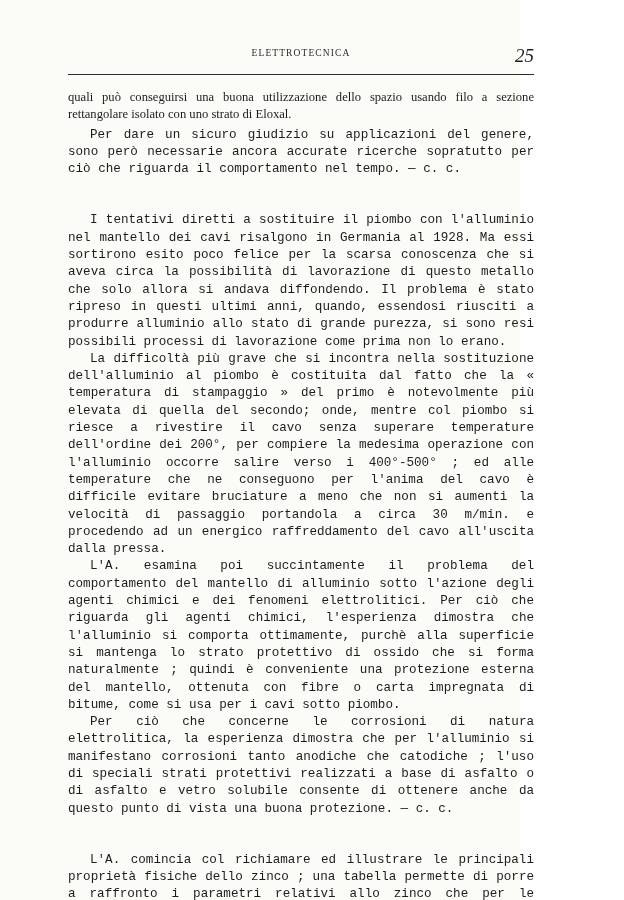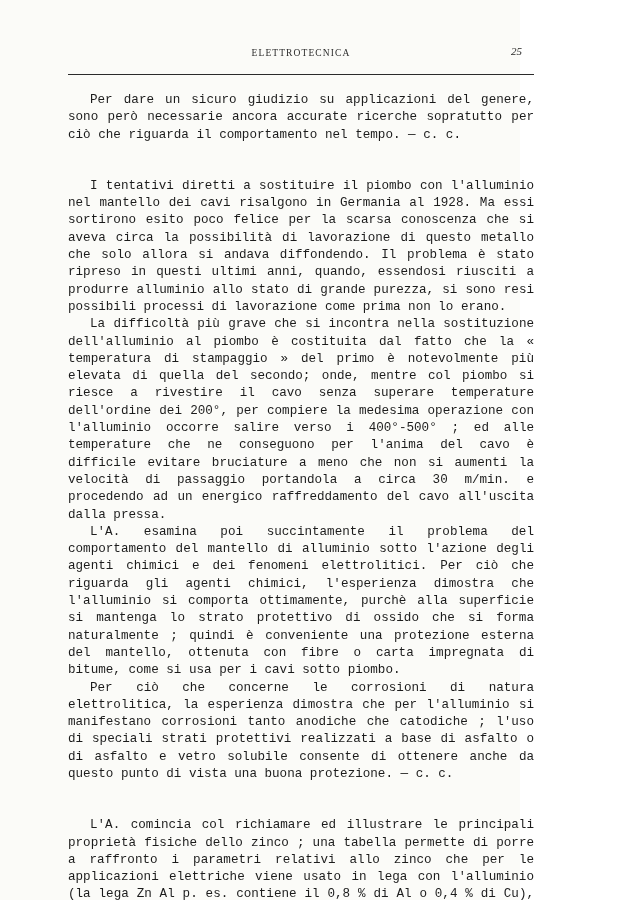--- a/index.html
+++ b/index.html
@@ -38,23 +38,23 @@
     position: absolute;
     left: 0;
     right: 0;
     text-align: center;
     font-size: 9.5px;
     letter-spacing: 1.1px;
     color: #2b2b2b;
   }
   .runhead-page {
     position: absolute;
-    right: 12px;
+    right: 0;
     top: -3px;
-    font-size: 11px;
+    font-size: 19px;
     color: #1f1f1f;
     font-style: italic;
   }
   .rule {
     border-top: 1px solid #2b2b2b;
     width: 100%;
     margin-top: 4px;
     margin-bottom: 14px;
   }
   p {
@@ -103,20 +103,21 @@
 
 <div class="page">
   <div class="content">
 
     <div class="runhead">
       <div class="runhead-title">ELETTROTECNICA</div>
       <div class="runhead-page">25</div>
     </div>
     <div class="rule"></div>
 
+    <p>quali può conseguirsi una buona utilizzazione dello spazio usando filo a sezione rettangolare isolato con uno strato di Eloxal.</p>
     <div class="gap-sm"></div>
     <p class="indent">Per dare un sicuro giudizio su applicazioni del genere, sono però necessarie ancora accurate ricerche sopratutto per ciò che riguarda il comportamento nel tempo. — c. c.</p>
 
     <div class="gap-lg"></div>
 
 
     <div class="gap-md"></div>
 
     <p class="indent">I tentativi diretti a sostituire il piombo con l'alluminio nel mantello dei cavi risalgono in Germania al 1928. Ma essi sortirono esito poco felice per la scarsa conoscenza che si aveva circa la possibilità di lavorazione di questo metallo che solo allora si andava diffondendo. Il problema è stato ripreso in questi ultimi anni, quando, essendosi riusciti a produrre alluminio allo stato di grande purezza, si sono resi possibili processi di lavorazione come prima non lo erano.</p>
     <p class="indent">La difficoltà più grave che si incontra nella sostituzione dell'alluminio al piombo è costituita dal fatto che la « temperatura di stampaggio » del primo è notevolmente più elevata di quella del secondo; onde, mentre col piombo si riesce a rivestire il cavo senza superare temperature dell'ordine dei 200°, per compiere la medesima operazione con l'alluminio occorre salire verso i 400°-500° ; ed alle temperature che ne conseguono per l'anima del cavo è difficile evitare bruciature a meno che non si aumenti la velocità di passaggio portandola a circa 30 m/min. e procedendo ad un energico raffreddamento del cavo all'uscita dalla pressa.</p>

